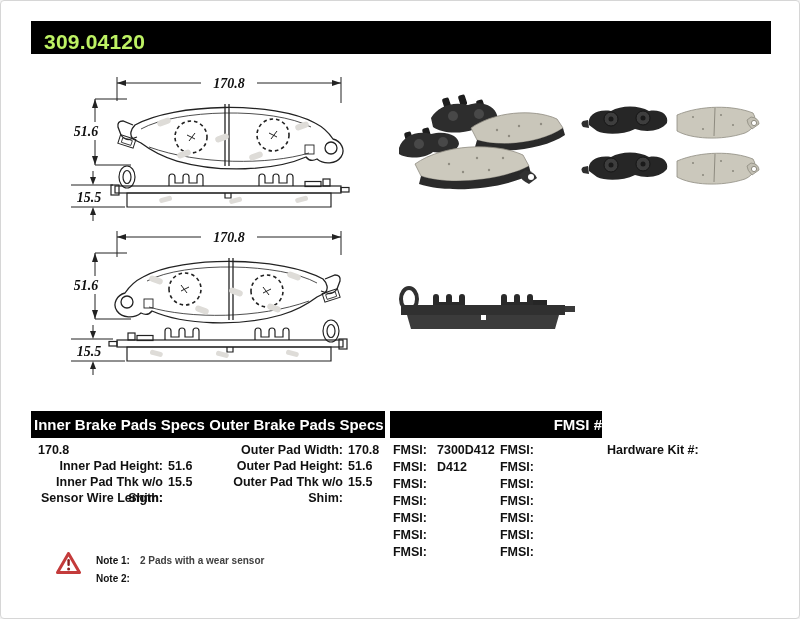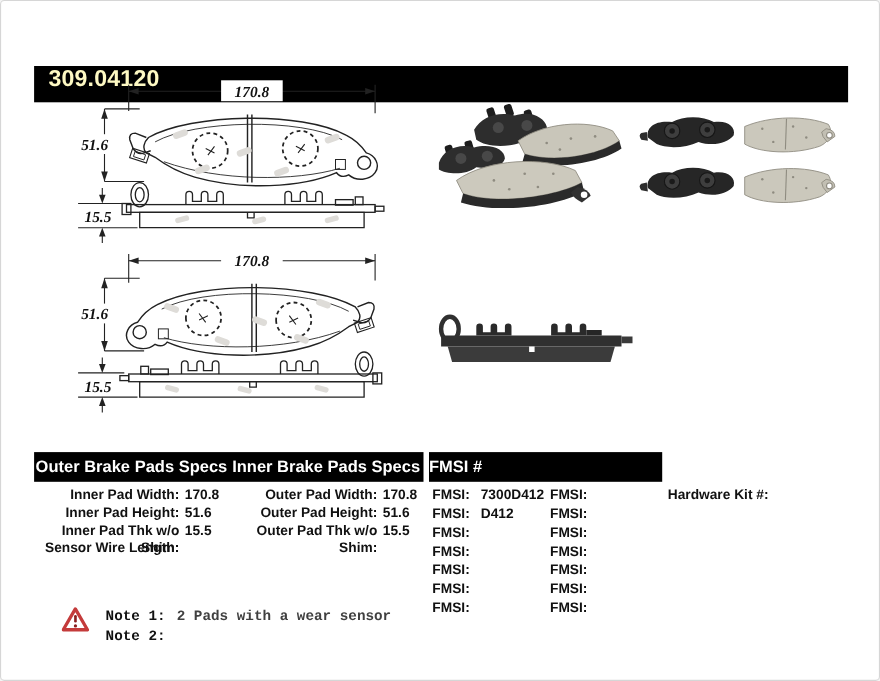--- a/index.html
+++ b/index.html
@@ -4,47 +4,47 @@
 <style>
   * { margin:0; padding:0; box-sizing:border-box; }
   body { background:#f3f3f3; font-family:"Liberation Sans", sans-serif; }
   #page {
     position:relative; width:800px; height:619px; margin:0 auto;
     background:#ffffff; border:1px solid #d6d6d6; border-radius:4px; overflow:hidden;
   }
   
   .hdr {
     position:absolute; left:30px; top:20px; width:740px; height:33px;
-    background:#000; color:#fef9c3; display:flex; align-items:flex-start; justify-content:space-between;
-    padding:0 13px; font-weight:bold; font-size:21px; letter-spacing:0.2px;margin-top:39px;
+    background:#000; color:#bef264; display:flex; align-items:flex-end; justify-content:space-between;
+    padding:0 13px; font-weight:bold; font-size:21px; letter-spacing:0.2px;
   }
   
   .abs { position:absolute; }
   .dim-text { font:italic bold 14px "Liberation Serif", serif; fill:#111; }
   .line { stroke:#222; fill:none; }
   
   .black-box {
     position:absolute; top:410px; height:27px; background:#000; color:#fff;
-    display:flex; align-items:center; justify-content:flex-start;
+    display:flex; align-items:center; justify-content:flex-end;
     font-weight:bold; font-size:15px;
   }
   .black-box.split { justify-content:space-between; }
   .black-box.split span { flex:1; text-align:center; }
   
   .spec-col { position:absolute; font-size:12.5px; font-weight:bold; color:#111; }
   .spec-row { display:flex; height:16px; line-height:16px; }
   .spec-row .lbl { width:130px; text-align:right; }
   .spec-row .val { margin-left:5px; white-space:nowrap; }
   .fmsi-col .spec-row { height:17px; line-height:17px; }
   .fmsi-col .lbl { width:38px; text-align:center; }
   .fmsi-col .val { margin-left:8px; }
   .rel-col .lbl { width:auto; text-align:center; }
   
-  .note-line { position:absolute; left:95px; font-size:13px; font-weight:bold; color:#111;
-    display:flex; height:18px; line-height:18px;font-family:Liberation Mono, monospace; }
+  .note-line { position:absolute; left:95px; font-size:10px; font-weight:bold; color:#111;
+    display:flex; height:18px; line-height:18px; }
   .note-line .red { margin-left:10px; }
 </style>
 </head>
 <body>
 
 <div id="page">
 
   <div class="hdr">
     <span>309.04120</span>
   </div>
@@ -225,30 +225,29 @@
     <rect x="8" y="28" width="164" height="10" fill="#303030"></rect>
     <path d="M 40,28 v -8 a 3,3 0 0 1 6,0 v 5 h 7 v -5 a 3,3 0 0 1 6,0 v 5 h 7 v -5 a 3,3 0 0 1 6,0 v 8 Z" fill="#2a2a2a"></path>
     <path d="M 108,28 v -8 a 3,3 0 0 1 6,0 v 5 h 7 v -5 a 3,3 0 0 1 6,0 v 5 h 7 v -5 a 3,3 0 0 1 6,0 v 8 Z" fill="#2a2a2a"></path>
     <rect x="140" y="23" width="14" height="5" fill="#262626"></rect>
     <path d="M 172,29 h 10 v 6 h -10 Z" fill="#3a3a3a"></path>
     <path d="M 14,38 h 152 l -4,14 h -144 Z" fill="#3b3b3b"></path>
     <path d="M 88,38 v 5 h 5 v -5" fill="#fff"></path>
   </svg>
 
   <div class="black-box split" style="left:30px;width:354px">
+    <span>Inner Brake Pads Specs</span>
     <span>Outer Brake Pads Specs</span>
-    <span>Inner Brake Pads Specs</span>
   </div>
   <div class="black-box" style="left:389px;width:212px">
     <span>FMSI #</span>
   </div>
 
   <div class="spec-col" style="left:32px;top:441px">
     <div class="spec-row">
-      <span class="lbl">Inner Pad Width:</span>
       <span class="val">170.8</span>
     </div>
     <div class="spec-row">
       <span class="lbl">Inner Pad Height:</span>
       <span class="val">51.6</span>
     </div>
     <div class="spec-row">
       <span class="lbl">Inner Pad Thk w/o Shim:</span>
       <span class="val">15.5</span>
     </div>

